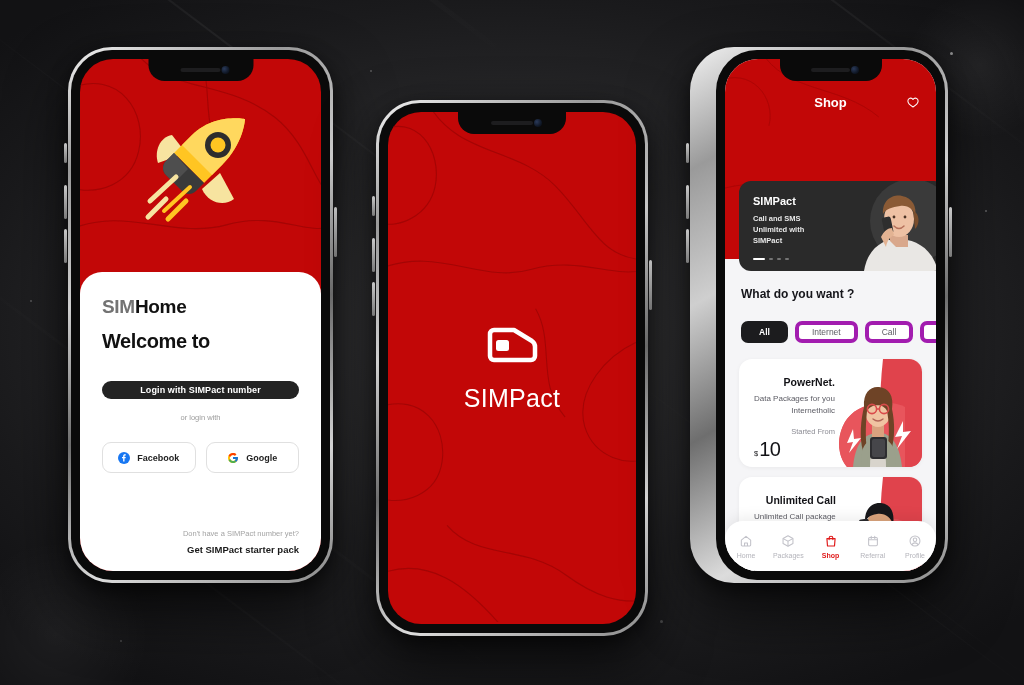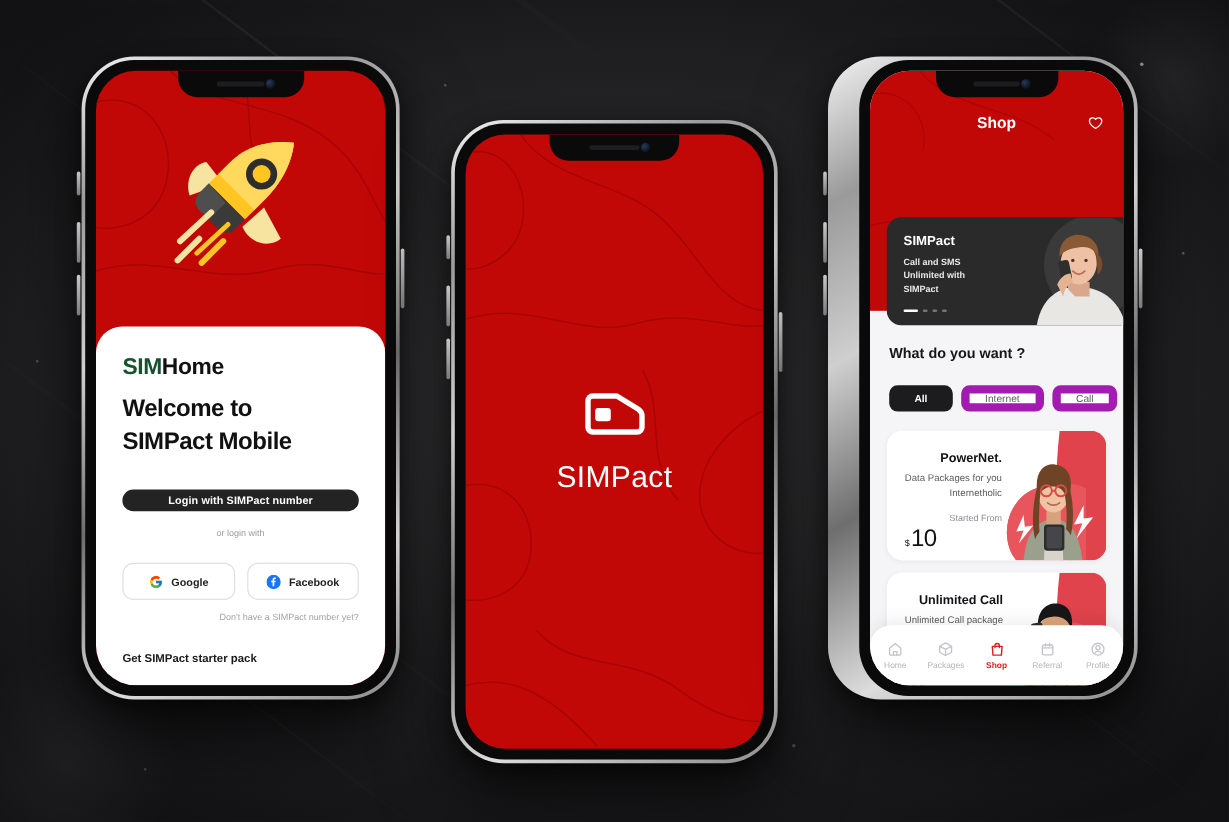--- a/index.html
+++ b/index.html
@@ -84,41 +84,41 @@
   #rocket { position: absolute; left: 62px; top: 48px; width: 120px; height: 120px; z-index: 5; }
   .login-card {
     position: absolute; left: 0; right: 0; bottom: 0; top: 213px;
     background: #ffffff;
     border-top-left-radius: 22px; border-top-right-radius: 22px;
     padding: 24px 22px 0 22px;
     z-index: 6;
     display: flex; flex-direction: column;
   }
   .brand { font-size: 19px; font-weight: 700; letter-spacing: -.3px; margin-bottom: 10px; color: #111; }
-  .brand .sim { color: #14532d; }
+  .brand .sim { color: #737373; }
   .welcome { font-size: 20px; font-weight: 700; color: #111; line-height: 1.35; letter-spacing: -.4px; }
   .primary-btn {
     margin-top: 26px;
     background: #232323; color: #fff;
     border: none; border-radius: 9px;
     height: 18px; width: 100%;
     font-size: 9px; font-weight: 700; letter-spacing: .1px;
     font-family: inherit; cursor: pointer;
   }
   .or-text { text-align: center; font-size: 7.5px; color: #9b9b9b; margin-top: 14px; }
   .social-row { display: flex; gap: 10px; margin-top: 20px; }
   .social-btn {
     flex: 1; height: 31px;
     border: 1px solid #e0e0e0; border-radius: 9px;
     background: #fff; cursor: pointer;
     display: flex; align-items: center; justify-content: center; gap: 7px;
     font-size: 9px; font-weight: 700; color: #222; font-family: inherit;
   }
   .footer-note { text-align: right; font-size: 7.5px; color: #a3a3a3; margin-top: auto; }
-  .footer-link { text-align: left; font-size: 9.5px; font-weight: 700; color: #1a1a1a; margin-top: 25px; margin-bottom: 16px; cursor: pointer; }
+  .footer-link { text-align: right; font-size: 9.5px; font-weight: 700; color: #1a1a1a; margin-top: 6px; margin-bottom: 16px; cursor: pointer; }
 
   
   #phone2 { left: 376px; top: 100px; width: 272px; height: 536px; }
   #p2-screen { display: flex; flex-direction: column; align-items: center; justify-content: center; }
   .splash-inner { position: relative; z-index: 5; display: flex; flex-direction: column; align-items: center; }
   .splash-word { color: #fff; font-size: 25px; font-weight: 400; letter-spacing: .3px; margin-top: 16px; }
 
   
   #phone3 { left: 690px; top: 47px; width: 258px; height: 536px; padding-left: 26px; }
   #p3-screen { background: #F5F5F7; }
@@ -155,21 +155,21 @@
   .dot { width: 4px; height: 2.5px; border-radius: 2px; background: rgba(255,255,255,.35); }
   .dot.on { width: 12px; background: #fff; }
   .banner-photo { position: absolute; right: 0; top: 0; width: 96px; height: 100%; overflow: hidden; }
   .section-title {
     position: absolute; top: 228px; left: 16px; z-index: 10;
     font-size: 12px; font-weight: 700; color: #15151a;
   }
   .chips { position: absolute; top: 262px; left: 16px; right: 0; z-index: 10; display: flex; gap: 7px; }
   .chip {
     flex: 0 0 auto; height: 22px; padding: 0 13px;
-    border-radius: 7px; border: 7px solid #a21caf; background: #fff;
+    border-radius: 7px; border: 4px solid #a21caf; background: #fff;
     display: flex; align-items: center; justify-content: center;
     font-size: 8.5px; color: #5c5c63; cursor: pointer; white-space: nowrap;
   }
   .chip.active { background: #1c1c1e; color: #fff; border-color: #1c1c1e; font-weight: 700; padding: 0 14px; }
   .pkg-list { position: absolute; top: 300px; left: 14px; right: 14px; bottom: 0; z-index: 8; text-align: right; }
   .pkg-card {
     height: 108px; background: #fff; border-radius: 13px; overflow: hidden;
     position: relative; margin-bottom: 10px; box-shadow: 0 1px 4px rgba(0,0,0,.05); cursor: pointer;
   }
   .pkg-txt { position: absolute; left: 15px; top: 17px; z-index: 4; }
@@ -259,47 +259,46 @@
           </g>
         </svg>
       </div>
 
       <div class="login-card">
         <div class="brand">
           <span class="sim">SIM</span><span>Home</span>
         </div>
         <div class="welcome">
           <span>Welcome to</span><br>
-          <span>SIMPact Mobile</span>
         </div>
 
         <button class="primary-btn">Login with SIMPact number</button>
 
         <div class="or-text">or login with</div>
 
         <div class="social-row">
+          <button class="social-btn">
+            <span style="line-height:0">
+              <svg width="12" height="12" viewBox="0 0 24 24">
+                <circle cx="12" cy="12" r="12" fill="#1877F2"></circle>
+                <path d="M15.1 12.6l.4-2.6h-2.5V8.3c0-.7.3-1.4 1.5-1.4h1.1V4.7s-1-.2-2-.2c-2 0-3.3 1.2-3.3 3.5V10H8v2.6h2.3v6.3h2.7v-6.3h2.1z" fill="#fff"></path>
+              </svg>
+            </span>
+            <span>Facebook</span>
+          </button>
           <button class="social-btn">
             <span style="line-height:0">
               <svg width="12" height="12" viewBox="0 0 48 48">
                 <path fill="#FFC107" d="M43.6 20.1H42V20H24v8h11.3c-1.6 4.7-6.1 8-11.3 8-6.6 0-12-5.4-12-12s5.4-12 12-12c3.1 0 5.8 1.1 7.9 3l5.7-5.7C33.9 6.1 29.2 4 24 4 12.9 4 4 12.9 4 24s8.9 20 20 20 20-8.9 20-20c0-1.3-.1-2.6-.4-3.9z"></path>
                 <path fill="#FF3D00" d="M6.3 14.7l6.6 4.8C14.6 15.1 18.9 12 24 12c3.1 0 5.8 1.1 7.9 3l5.7-5.7C33.9 6.1 29.2 4 24 4 16.3 4 9.7 8.3 6.3 14.7z"></path>
                 <path fill="#4CAF50" d="M24 44c5.1 0 9.8-2 13.3-5.2l-6.2-5.2C29.1 35.1 26.7 36 24 36c-5.2 0-9.6-3.3-11.3-7.9l-6.5 5C9.5 39.6 16.2 44 24 44z"></path>
                 <path fill="#1976D2" d="M43.6 20.1H42V20H24v8h11.3c-.8 2.2-2.2 4.2-4.2 5.6l6.2 5.2C36.9 40.2 44 35 44 24c0-1.3-.1-2.6-.4-3.9z"></path>
               </svg>
             </span>
             <span>Google</span>
-          </button>
-          <button class="social-btn">
-            <span style="line-height:0">
-              <svg width="12" height="12" viewBox="0 0 24 24">
-                <circle cx="12" cy="12" r="12" fill="#1877F2"></circle>
-                <path d="M15.1 12.6l.4-2.6h-2.5V8.3c0-.7.3-1.4 1.5-1.4h1.1V4.7s-1-.2-2-.2c-2 0-3.3 1.2-3.3 3.5V10H8v2.6h2.3v6.3h2.7v-6.3h2.1z" fill="#fff"></path>
-              </svg>
-            </span>
-            <span>Facebook</span>
           </button>
         </div>
 
         <div class="footer-note">Don't have a SIMPact number yet?</div>
         <div class="footer-link">Get SIMPact starter pack</div>
       </div>
     </div>
   </div>
 </div>
 

